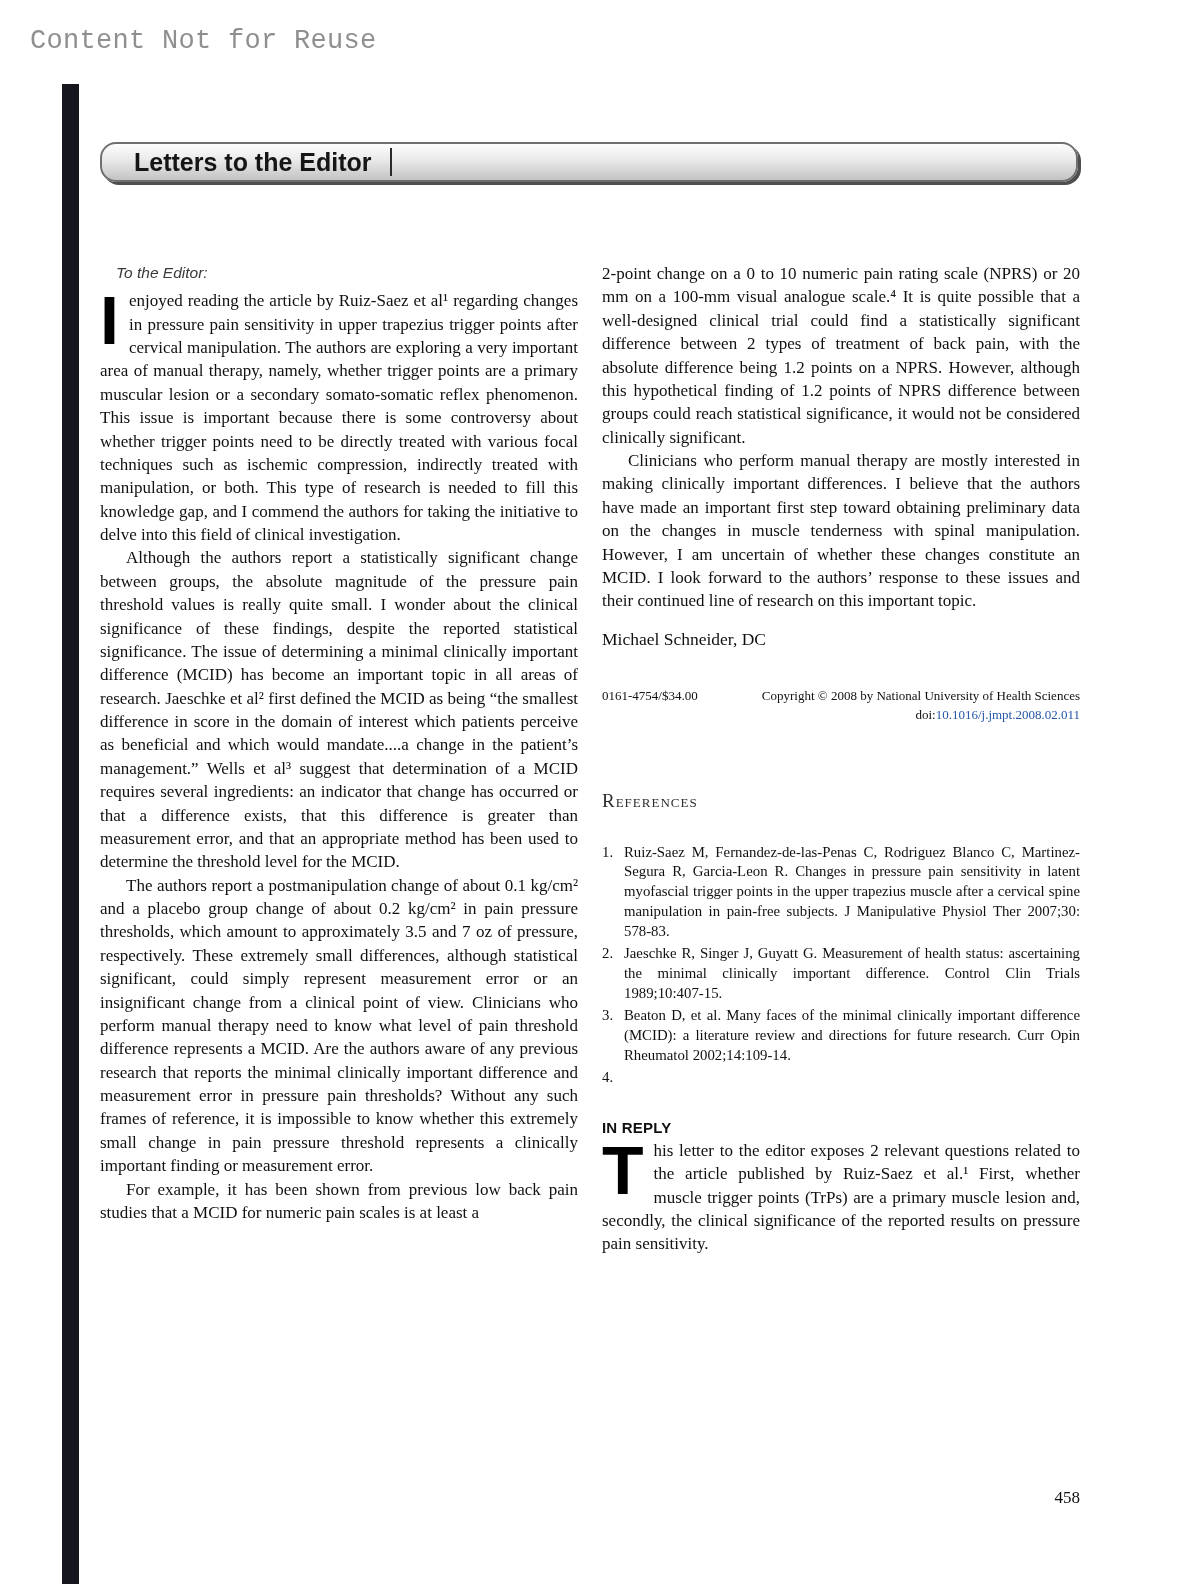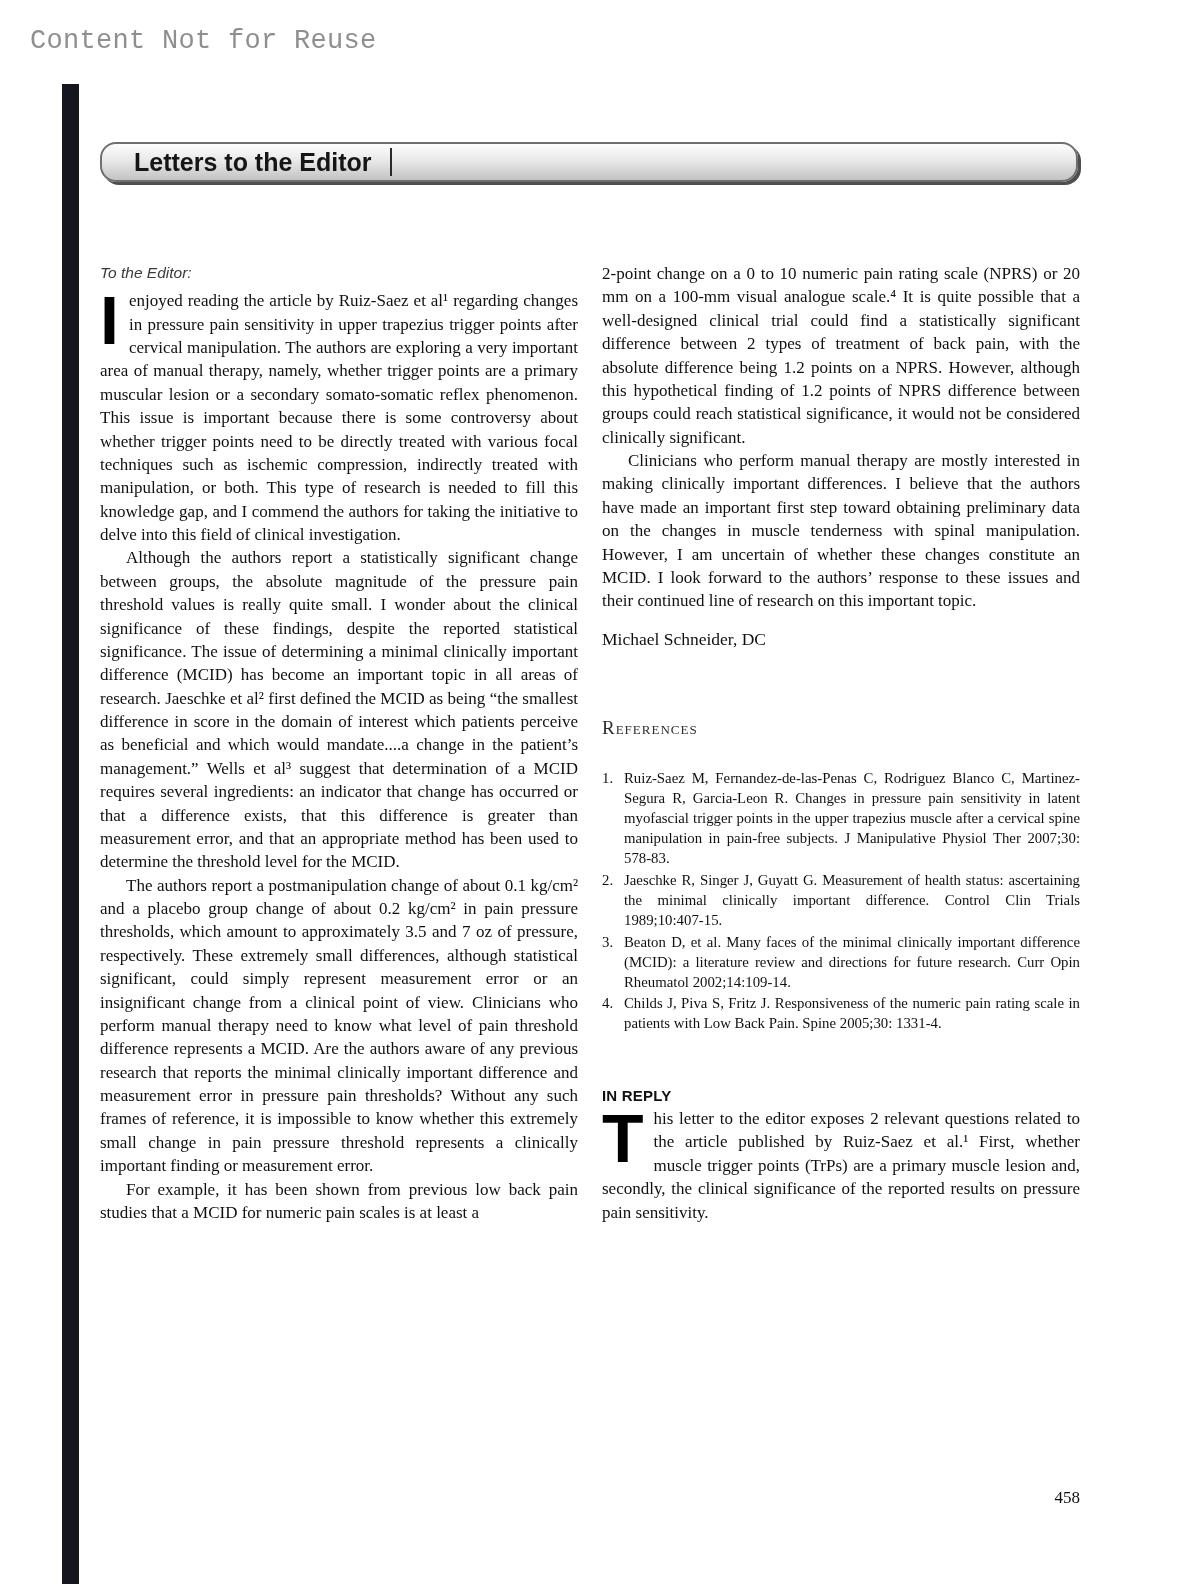--- a/index.html
+++ b/index.html
@@ -18,21 +18,21 @@
                 display:flex; align-items:center; padding-left:32px; }
   .header-title { font-family:"Liberation Sans", sans-serif; font-weight:bold; font-size:25px; color:#151515; }
   .header-divider { width:2px; height:28px; background:#2a2a2a; margin-left:18px; }
 
   .columns { position:absolute; left:100px; top:262px; width:980px; display:flex; gap:24px; }
   .col { width:478px; font-size:17px; line-height:1.375; text-align:justify; }
 
   .article-title { font-family:"Liberation Sans", sans-serif; font-weight:bold; font-size:14.8px;
                    line-height:1.5; text-align:justify; letter-spacing:0.1px; margin-bottom:12px; color:#000; }
   .salutation { font-family:"Liberation Sans", sans-serif; font-style:italic; font-size:15.5px;
-                color:#3a3a3a; margin-bottom:6px; text-align:left; }
+                color:#3a3a3a; margin-bottom:6px; text-align:left;margin-left:16px; }
 
   .para { text-align:justify; }
   .para.indent { text-indent:26px; }
 
   .dropcap { float:left; font-family:"Liberation Sans", sans-serif; font-weight:bold;
              font-size:68px; line-height:0.82; padding:4px 10px 0 0; color:#000; }
 
   .signature { margin-top:14px; text-align:left; font-size:17.5px; padding-right:4px; }
 
   .imprint { margin-top:36px; display:flex; justify-content:space-between; align-items:flex-start;
@@ -77,39 +77,45 @@
     <div class="para indent">The authors report a postmanipulation change of about 0.1 kg/cm² and a placebo group change of about 0.2 kg/cm² in pain pressure thresholds, which amount to approximately 3.5 and 7 oz of pressure, respectively. These extremely small differences, although statistical significant, could simply represent measurement error or an insignificant change from a clinical point of view. Clinicians who perform manual therapy need to know what level of pain threshold difference represents a MCID. Are the authors aware of any previous research that reports the minimal clinically important difference and measurement error in pressure pain thresholds? Without any such frames of reference, it is impossible to know whether this extremely small change in pain pressure threshold represents a clinically important finding or measurement error.</div>
     <div class="para indent">For example, it has been shown from previous low back pain studies that a MCID for numeric pain scales is at least a</div>
   </div>
 
   <div class="col">
     <div class="para">2-point change on a 0 to 10 numeric pain rating scale (NPRS) or 20 mm on a 100-mm visual analogue scale.⁴ It is quite possible that a well-designed clinical trial could find a statistically significant difference between 2 types of treatment of back pain, with the absolute difference being 1.2 points on a NPRS. However, although this hypothetical finding of 1.2 points of NPRS difference between groups could reach statistical significance, it would not be considered clinically significant.</div>
     <div class="para indent">Clinicians who perform manual therapy are mostly interested in making clinically important differences. I believe that the authors have made an important first step toward obtaining preliminary data on the changes in muscle tenderness with spinal manipulation. However, I am uncertain of whether these changes constitute an MCID. I look forward to the authors’ response to these issues and their continued line of research on this important topic.</div>
 
     <div class="signature">Michael Schneider, DC</div>
 
+    <div class="imprint">
+      <span class="issn">0161-4754/$34.00</span>
+      <span class="right">
+        <span>Copyright © 2008 by National University of Health Sciences</span><br>
+        <span>doi:</span><span class="doi-value">10.1016/j.jmpt.2008.02.011</span>
+      </span>
+    </div>
 
     <div class="refs-heading">References</div>
 
     <div class="refs-list">
       <div class="ref-item">
         <span class="ref-num">1.</span>
         <span>Ruiz-Saez M, Fernandez-de-las-Penas C, Rodriguez Blanco C, Martinez-Segura R, Garcia-Leon R. Changes in pressure pain sensitivity in latent myofascial trigger points in the upper trapezius muscle after a cervical spine manipulation in pain-free subjects. J Manipulative Physiol Ther 2007;30: 578-83.</span>
       </div>
       <div class="ref-item">
         <span class="ref-num">2.</span>
         <span>Jaeschke R, Singer J, Guyatt G. Measurement of health status: ascertaining the minimal clinically important difference. Control Clin Trials 1989;10:407-15.</span>
       </div>
       <div class="ref-item">
         <span class="ref-num">3.</span>
         <span>Beaton D, et al. Many faces of the minimal clinically important difference (MCID): a literature review and directions for future research. Curr Opin Rheumatol 2002;14:109-14.</span>
       </div>
       <div class="ref-item">
         <span class="ref-num">4.</span>
-        <span>Childs J, Piva S, Fritz J. Responsiveness of the numeric pain rating scale in patients with Low Back Pain. Spine 2005;30: 1331-4.</span>
       </div>
     </div>
 
     <div class="reply-heading">IN REPLY</div>
 
     <div class="para">
       <span class="dropcap">T</span><span>his letter to the editor exposes 2 relevant questions related to the article published by Ruiz-Saez et al.¹ First, whether muscle trigger points (TrPs) are a primary muscle lesion and, secondly, the clinical significance of the reported results on pressure pain sensitivity.</span>
     </div>
 
   </div>

